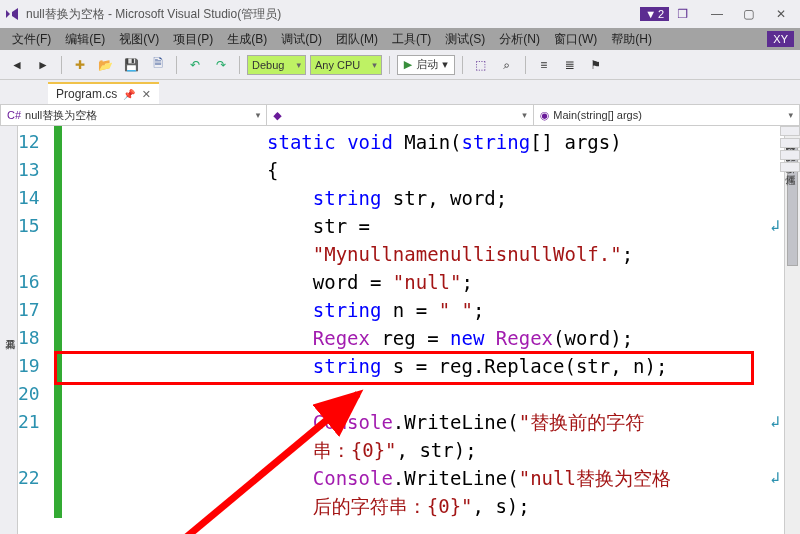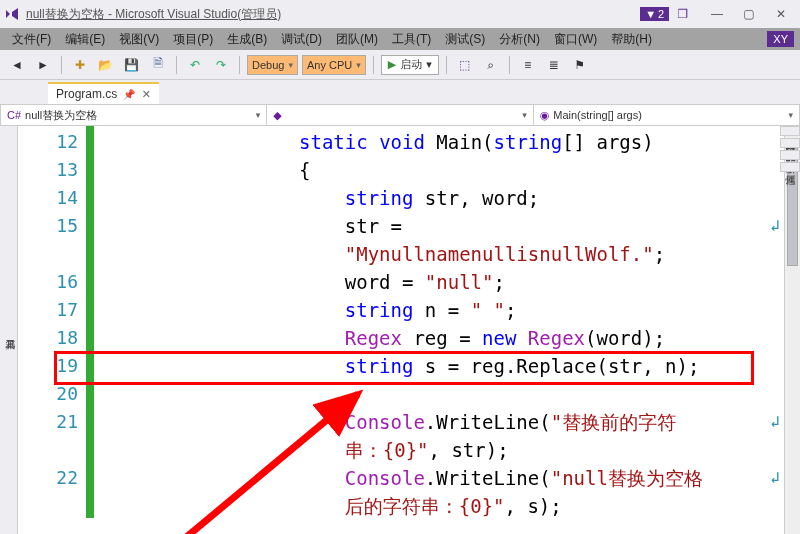--- a/index.html
+++ b/index.html
@@ -2,38 +2,38 @@
 <html><head>
 <meta charset="utf-8">
 <style>
   * { margin: 0; padding: 0; box-sizing: border-box; }
   body { font-family: "Microsoft YaHei", "Segoe UI", sans-serif; font-size: 12px; background: #eeeef2; width: 800px; height: 534px; overflow: hidden; position: relative; }
 
   
   .title-bar { height: 28px; background: #eeeef2; display: flex; align-items: center; justify-content: space-between; padding: 0 4px; }
   .title-left { display: flex; align-items: center; gap: 6px; }
   .vs-logo { width: 16px; height: 16px; display:inline-flex; align-items:center; justify-content:center; }
-  .title-text { color: #555; font-size: 12px; text-decoration: underline; }
+  .title-text { color: #555; font-size: 12px; }
   .title-right { display: flex; align-items: center; gap: 4px; }
   .notif { background: #5c2d91; color: #fff; font-size: 11px; padding: 1px 5px; display:inline-flex; align-items:center; gap:2px;}
   .feedback-icon { color:#5c2d91; padding:0 4px;}
   .quick-launch { border: 1px solid #ccc; padding: 2px 6px; width: 140px; background:#fff; color:#999; font-size:11px;}
   .wnd-btns { display:flex; gap:2px; margin-left:6px;}
   .wnd-btn { width:30px; height:20px; display:flex; align-items:center; justify-content:center; color:#555; }
 
   
   .menu-bar { height: 22px; background:#a3a3a3; display:flex; align-items:center; gap:2px; padding:0 6px;}
   .menu-item { padding: 2px 6px; color:#222; font-size:12px; }
   .user-badge { margin-left:auto; background:#5c2d91; color:#fff; padding:2px 6px; font-size:11px;}
 
   
   .toolbar { height: 30px; background:#eeeef2; border-bottom:1px solid #ccc; display:flex; align-items:center; gap:4px; padding:0 6px;}
   .tb-btn { width:22px; height:22px; display:flex; align-items:center; justify-content:center; color:#333; border:1px solid transparent;}
   .tb-sep { width:1px; height:18px; background:#bbb; margin:0 3px;}
-  .tb-combo { border:1px solid #aaa; background:#fdba74; padding:1px 4px; font-size:11px; display:flex; align-items:center; gap:4px; height:20px; color:#333;}
+  .tb-combo { border:1px solid #aaa; background:#bef264; padding:1px 4px; font-size:11px; display:flex; align-items:center; gap:12px; height:20px; color:#333;}
   .tb-combo .chev { color:#666; font-size:9px;}
   .tb-start { display:flex; align-items:center; gap:4px; padding:0 6px; border:1px solid #aaa; height:20px; background:#fff; color:#333; font-size:11px;}
 
   
   .tab-strip { height: 24px; background:#eeeef2; display:flex; align-items:flex-end; padding:0 4px;margin-left:44px;}
   .doc-tab { background:#fff; border-top:2px solid #f0c24a; padding:3px 8px; display:flex; align-items:center; gap:6px; font-size:12px; color:#333;}
   .doc-tab .pin { color:#666; font-size:10px;}
   .doc-tab .close { color:#666; font-size:11px;}
 
   
@@ -43,21 +43,21 @@
   .nav-icon { color:#6a1b9a; font-size:11px;}
   .nav-chev { margin-left:auto; color:#666; font-size:9px;}
 
   
   .editor-wrap { display:flex; height: calc(534px - 28px - 22px - 30px - 24px - 22px); position:relative;}
   .left-well { width:18px; background:#eeeef2; border-right:1px solid #ccc; writing-mode:vertical-rl; text-orientation:upright; font-size:10px; color:#444; padding-top:4px; text-align:center;}
   .right-wells { position:absolute; right:0; top:0; width:20px; display:flex; flex-direction:column; gap:2px;}
   .right-tab { background:#eeeef2; border:1px solid #ccc; writing-mode:vertical-rl; text-orientation:upright; font-size:10px; color:#444; padding:4px 2px; text-align:center;}
 
   .editor { flex:1; background:#fff; display:flex; position:relative; overflow:hidden;}
-  .gutter { width:68px; background:#fff; border-right:0; text-align:right; padding-right:8px; padding-top:2px;}
+  .gutter { width:36px; background:#fff; border-right:0; text-align:right; padding-right:20px; padding-top:2px;}
   .gutter .ln { height:28px; line-height:28px; font-family:Consolas,monospace; font-size:18px; color:#2b91af;}
   .change-bar { width:8px; background:#fff;}
   .change-bar .cb { height:28px; background:#3a3;}
   .code { flex:1; padding-top:2px; font-family:Consolas,monospace; font-size:19px; line-height:28px; white-space:pre; color:#000; padding-left:8px; position:relative;}
   .kw { color:#0000ff;}
   .type { color:#a21caf;}
   .str { color:#a31515;}
   .wrap-glyph { position:absolute; right:4px; color:#2b91af; font-size:16px;}
 
   .hl-box { position:absolute; border:3px solid #ff0000; pointer-events:none;}

